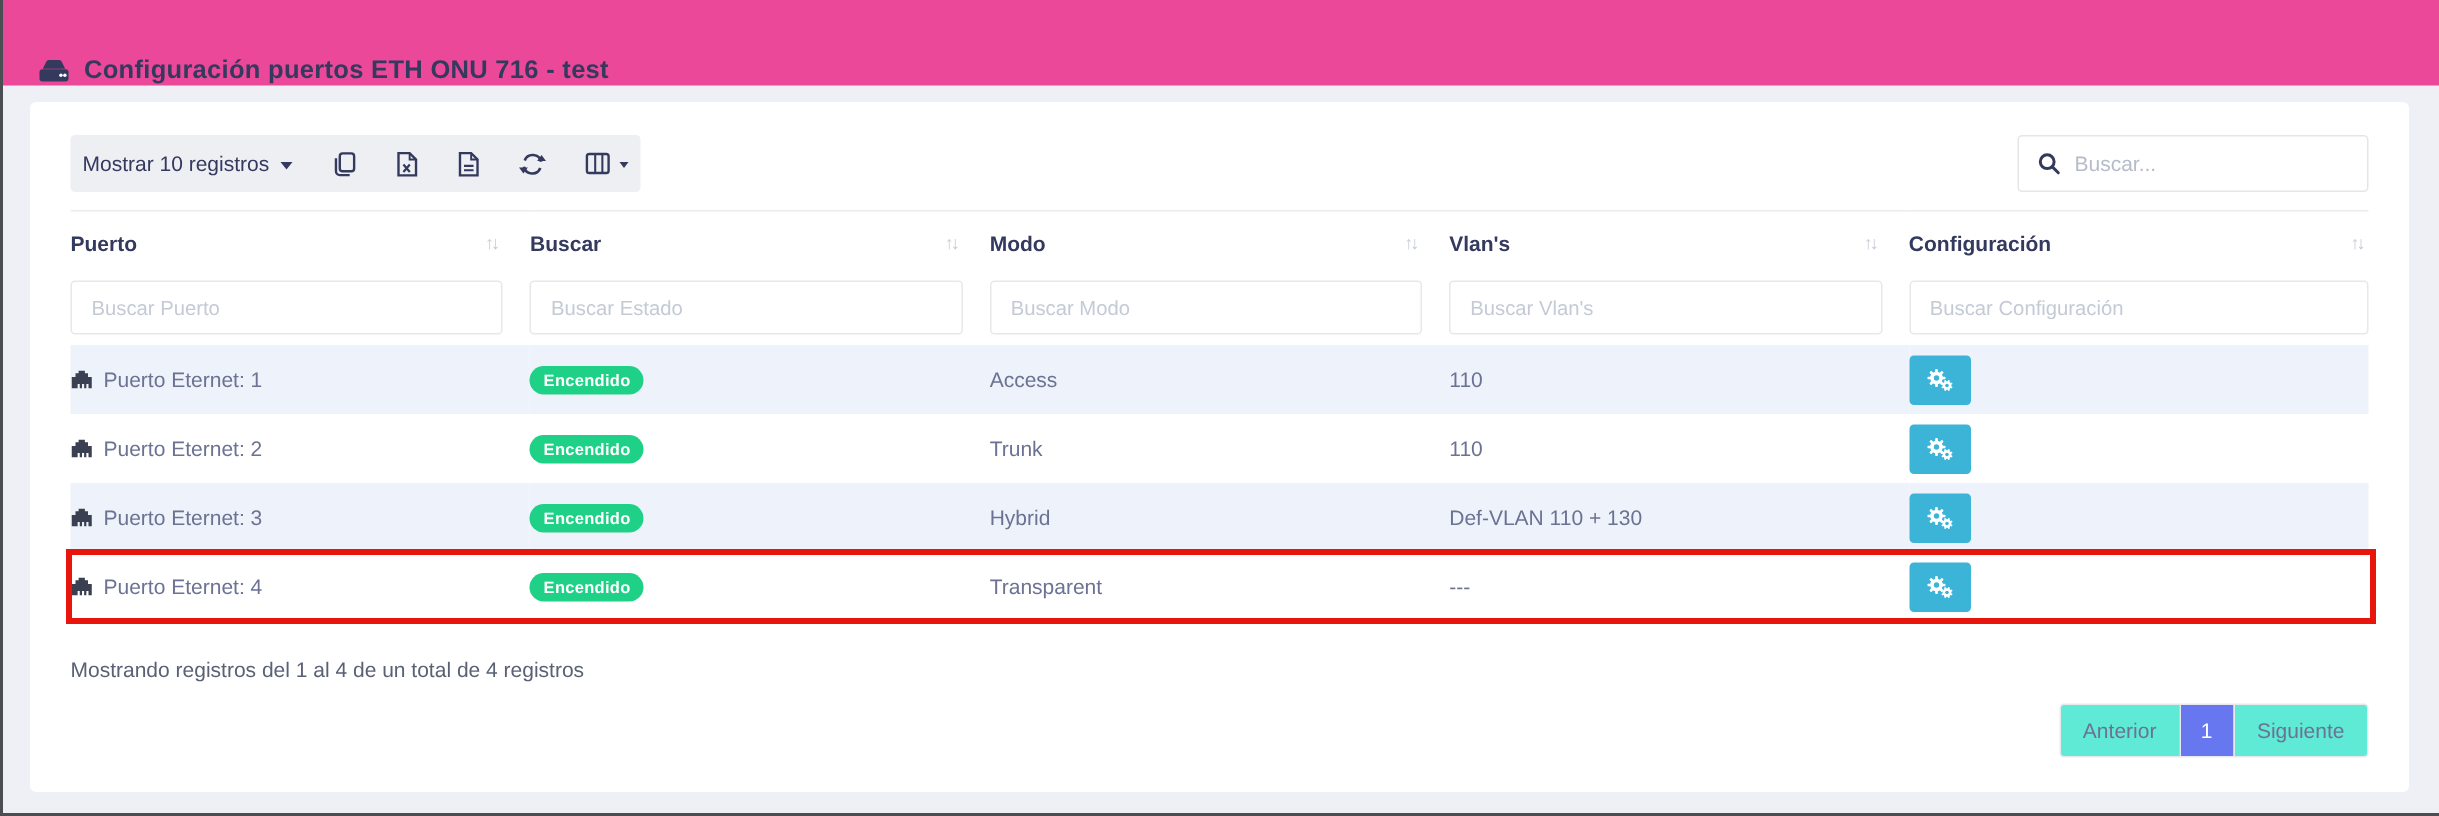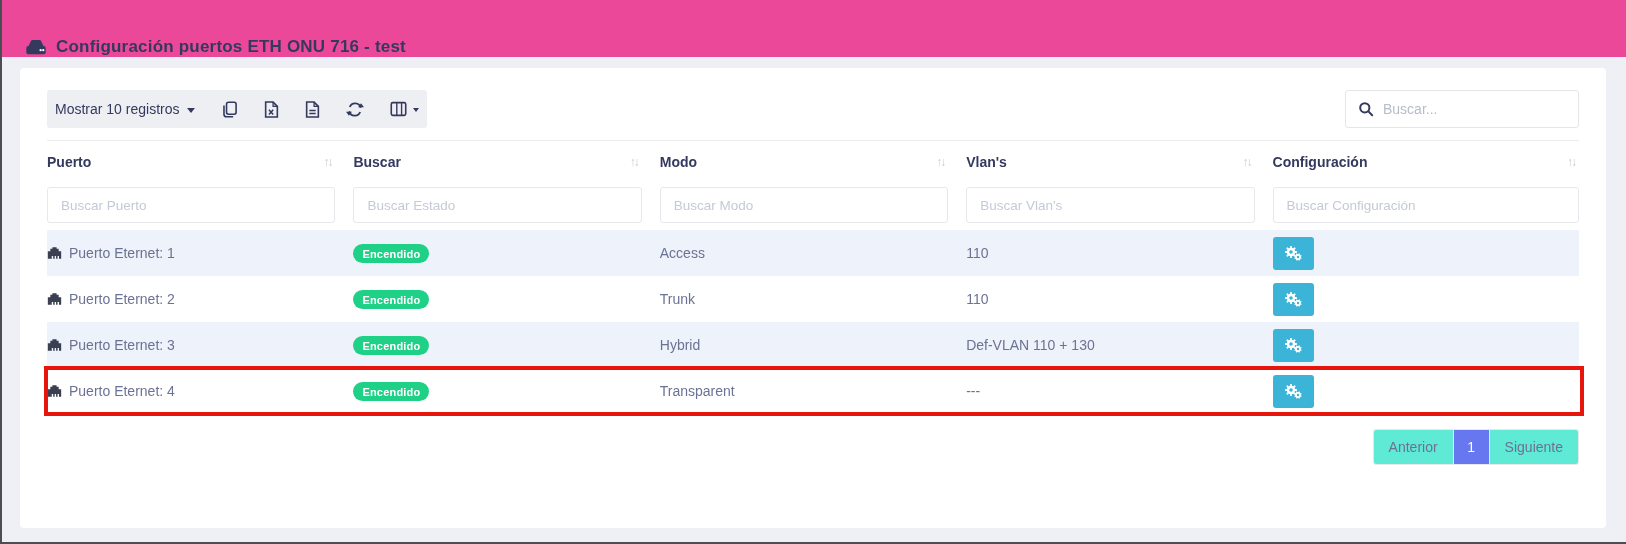--- a/index.html
+++ b/index.html
@@ -370,20 +370,21 @@
                 </svg>
               </span>
             </button>
           </td>
         </tr>
       </tbody>
     </table>
     <div class="row-highlight"></div>
   </div>
 
+  <div class="info-text">Mostrando registros del 1 al 4 de un total de 4 registros</div>
 
   <div class="paging">
     <div class="pg">
       <div class="pg-item">Anterior</div>
       <div class="pg-item active">1</div>
       <div class="pg-item">Siguiente</div>
     </div>
   </div>
 
 </div>

